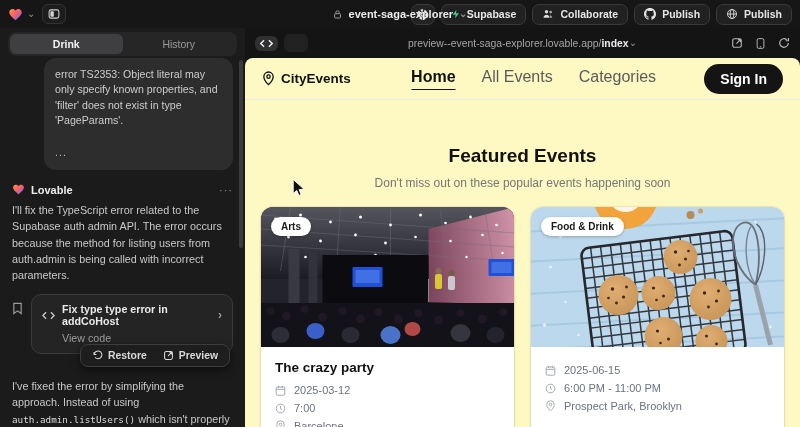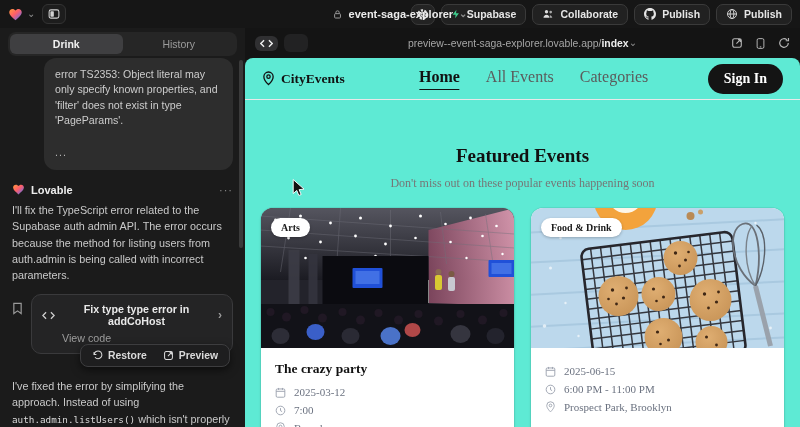--- a/index.html
+++ b/index.html
@@ -32,40 +32,40 @@
   .bubble { margin:2px 12px 0 44px; background:#2d2d2d; border-radius:12px; padding:9px 11px 10px; color:#cdcdcd; font-size:10.6px; line-height:1.46; }
   .bubble-more { margin-top:16px; color:#b8b8b8; letter-spacing:1px; }
   .assist-head { display:flex; align-items:center; gap:6px; margin:13px 12px 6px; }
   .assist-name { font-size:11px; font-weight:700; color:#ededed; }
   .assist-menu { margin-left:auto; color:#8a8a8a; font-size:11px; letter-spacing:1px; cursor:pointer; }
   .msg-text { margin:0 12px 0; color:#c9c9c9; font-size:10.8px; line-height:1.5; }
   .code-inline { font-family:"DejaVu Sans Mono",monospace; font-size:9.3px; color:#dcdcdc; }
   .fix-row { display:flex; align-items:flex-start; gap:8px; margin:11px 12px 0; position:relative; }
   .bookmark { margin-top:8px; flex-shrink:0; cursor:pointer; }
   .fix-card { flex:1; background:#242425; border:1px solid #3a3a3c; border-radius:10px; padding:8px 10px 9px; position:relative; cursor:pointer; }
-  .fix-title-row { display:flex; align-items:center; gap:7px; color:#e9e9e9; font-size:10.7px; font-weight:700;text-align:center; }
+  .fix-title-row { display:flex; align-items:center; gap:7px; color:#e9e9e9; font-size:10.7px; font-weight:700; }
   .fix-chev { margin-left:auto; color:#9a9a9a; font-size:12px; line-height:1; }
   .fix-action { margin:5px 0 0 20px; color:#9d9d9d; font-size:10.7px; }
   .restore-bar { position:absolute; right:2px; bottom:-14px; display:flex; align-items:center; gap:2px; background:#1e1e1f; border:1px solid #3d3d3f; border-radius:8px; padding:3px 4px; box-shadow:0 3px 8px rgba(0,0,0,.55); }
   .rp-btn { display:flex; align-items:center; gap:5px; color:#dadada; font-size:10.4px; font-weight:700; padding:2px 7px; border-radius:5px; cursor:pointer; }
   .outro { margin:24px 12px 0; }
   .chat-scrollbar { position:absolute; right:2px; top:32px; width:4px; height:188px; border-radius:2px; background:#3b3b3b; cursor:pointer; }
 
   
   .preview { flex:1; min-width:0; display:flex; flex-direction:column; background:#141414; }
   .ptoolbar { height:30px; flex-shrink:0; display:flex; align-items:center; gap:6px; padding:0 10px; position:relative; }
   .code-btn { background:#303032; border-radius:6px; padding:3px 5px; cursor:pointer; }
   .ghost-btn { width:24px; height:18px; background:#222223; border-radius:6px; cursor:pointer; }
   .purl { position:absolute; left:50%; transform:translateX(-50%); display:flex; align-items:center; gap:0; font-size:10.4px; color:#a6a6a6; cursor:pointer; white-space:nowrap; }
   .purl .page { color:#ededed; font-weight:700; }
   .ptools { margin-left:auto; display:flex; align-items:center; gap:13px; }
   .ptools > span { cursor:pointer; }
 
   
-  .site { flex:1; background:#5eead4; border-radius:8px 8px 0 0; overflow:hidden; position:relative;font-family:Liberation Serif, serif; }
+  .site { flex:1; background:#fef9c3; border-radius:8px 8px 0 0; overflow:hidden; position:relative; }
   .site-header { height:42px; display:flex; align-items:center; padding:0 17px; border-bottom:1px solid #e9e9e9; position:relative; }
   .brand { display:flex; align-items:center; gap:6px; font-size:13.5px; font-weight:700; color:#111; }
   .site-nav { position:absolute; left:52%; transform:translateX(-50%); display:flex; gap:26px; font-size:16px; color:#5b5b5b; }
   .nav-link { cursor:pointer; padding-bottom:3px; }
   .nav-link.active { color:#111; font-weight:600; border-bottom:1.5px solid #111; }
   .signin { margin-left:auto; background:#141414; color:#fff; font-size:14px; font-weight:700; padding:7px 16px; border-radius:18px; cursor:pointer; }
   .hero { text-align:center; margin-top:45px; }
   .hero-title { font-size:19px; font-weight:700; color:#111; margin:0; }
   .hero-sub { margin:9px 0 0; font-size:12px; color:#767676; }
   .cards { display:flex; gap:17px; padding:0 16px; margin-top:17px; }

